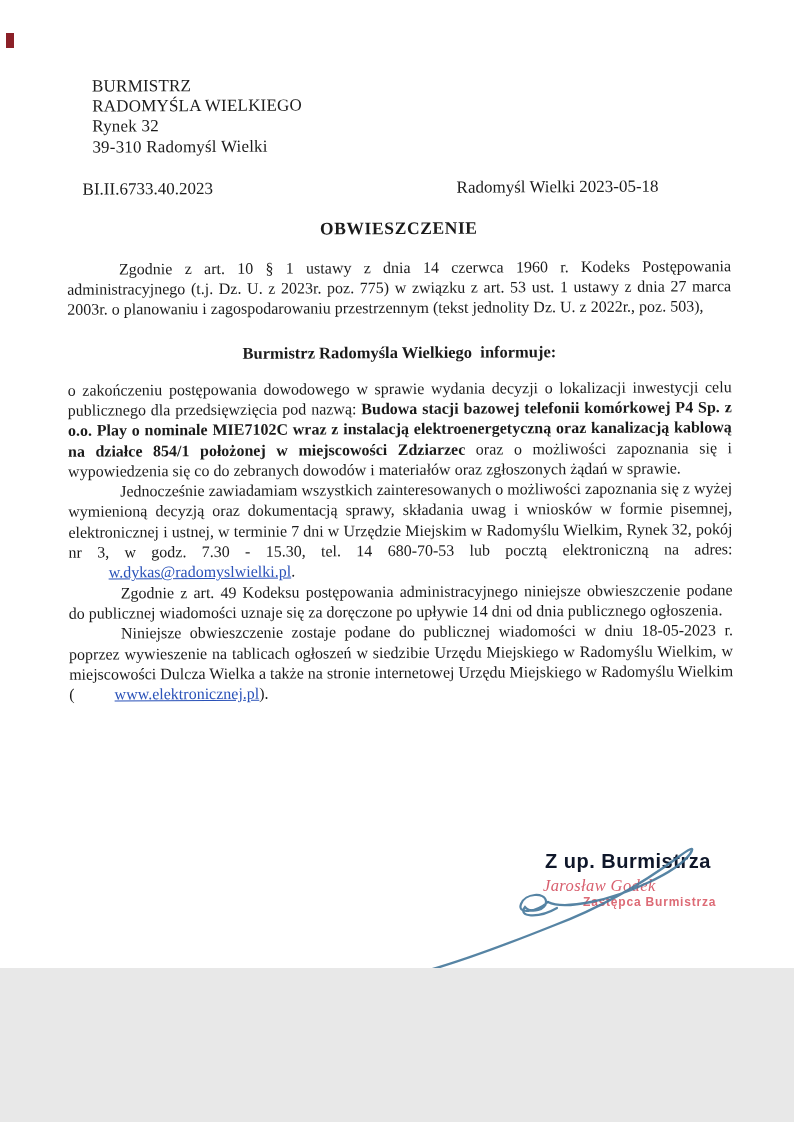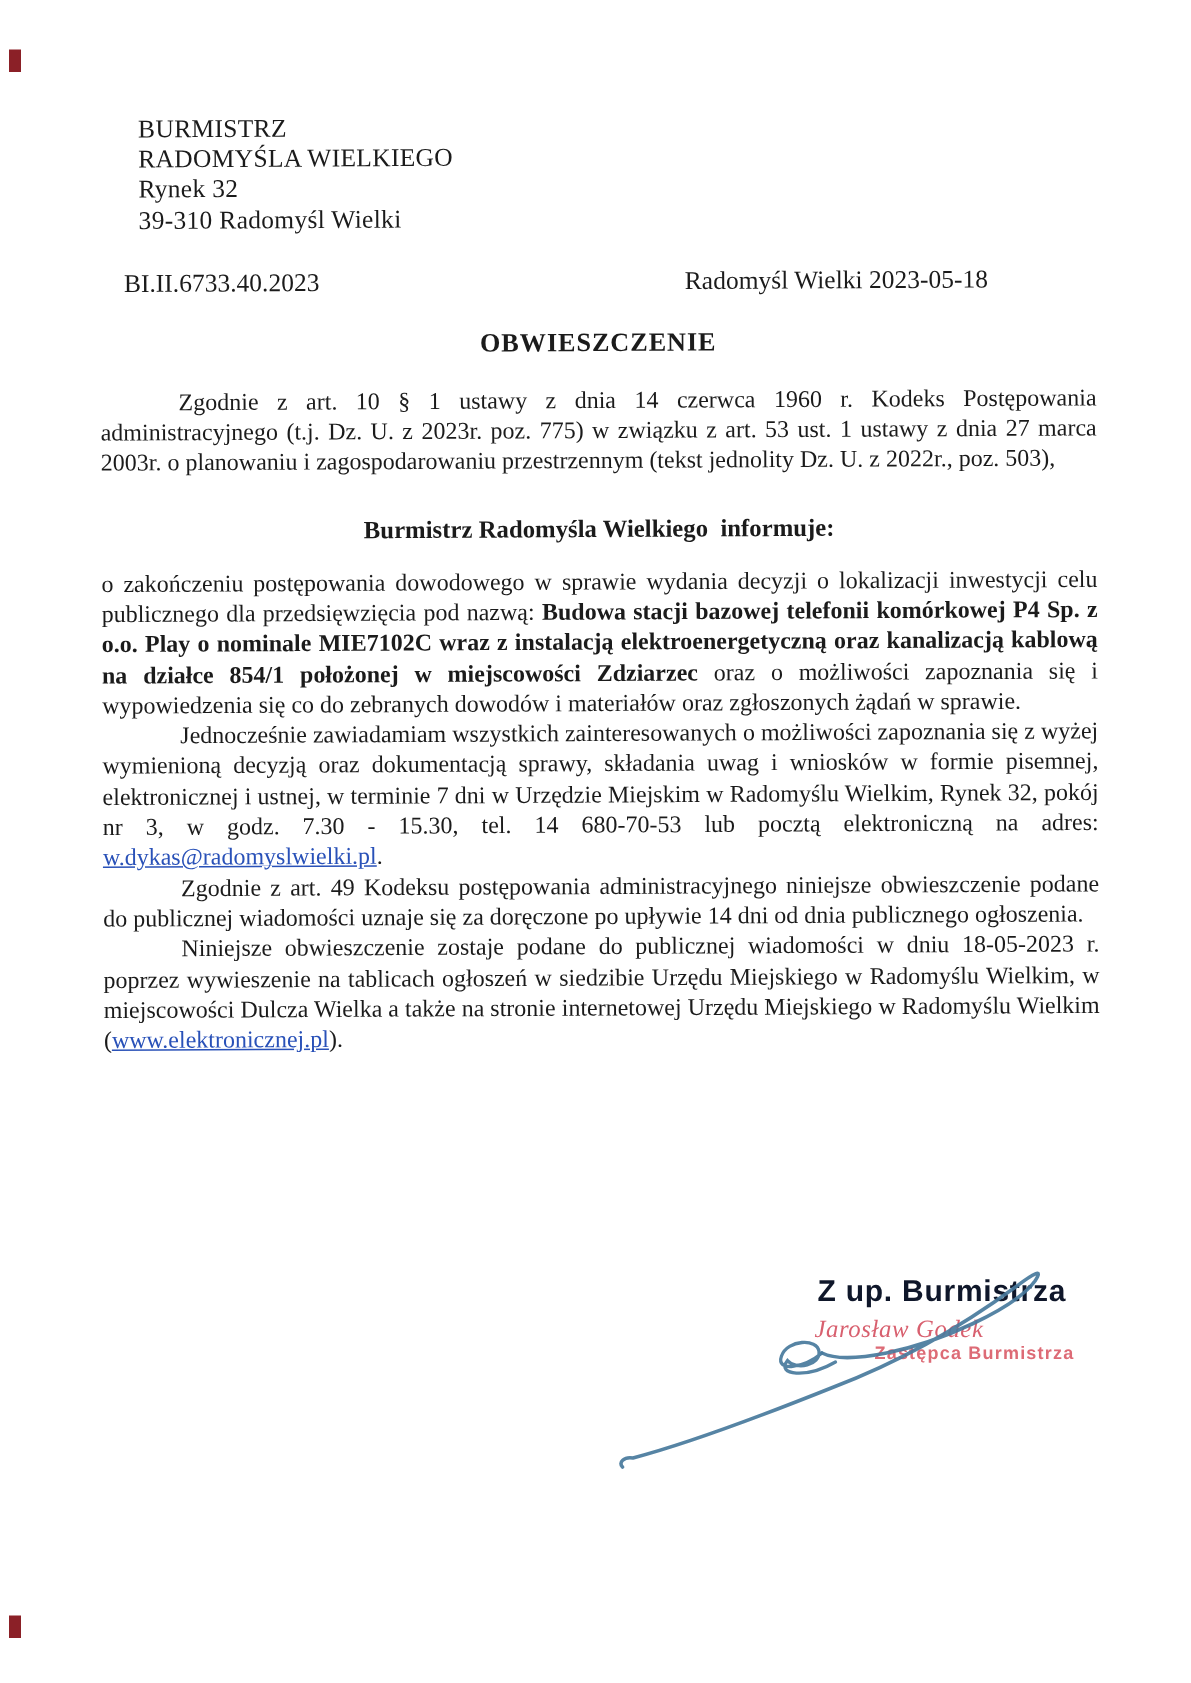--- a/index.html
+++ b/index.html
@@ -1,18 +1,18 @@
 <!DOCTYPE html>
 <html><head>
 <meta charset="utf-8">
 <style>
   html,body { margin:0; padding:0; background:#e8e8e8; }
   .page {
     position:relative;
-    width:794px; height:1122px;
+    width:794px; height:968px;
     margin:0 auto;
     background:#ffffff;
     font-family:"Liberation Serif", serif;
     color:#1b1b1b;
     overflow:hidden;
   }
   .scan-mark {
     position:absolute; left:6px; width:8px; height:15px;
     background:#8b2027;
   }
@@ -39,21 +39,21 @@
     text-align:justify; text-align-last:left;
   }
   p.first { margin-top:19px; }
   .indent { text-indent:52px; }
   .announce-heading {
     margin:23px 0 16px 0; text-align:center;
     font-size:16.5px; font-weight:bold; line-height:21px;
     white-space:pre-wrap;
   }
   .link {
-    color:#2951b8; text-decoration:underline; cursor:pointer;
+    color:#2951b8; text-decoration:underline; cursor:pointer;margin-left:40px;
   }
   b { font-weight:bold; }
 
   .signature {
     position:absolute; left:405px; top:840px; width:300px; height:150px;
   }
   .stamp-line { position:absolute; color:#e0646f; white-space:nowrap; }
   .stamp-authority {
     left:140px; top:10px;
     font-family:"Liberation Sans", sans-serif; font-size:20px; font-weight:600;

